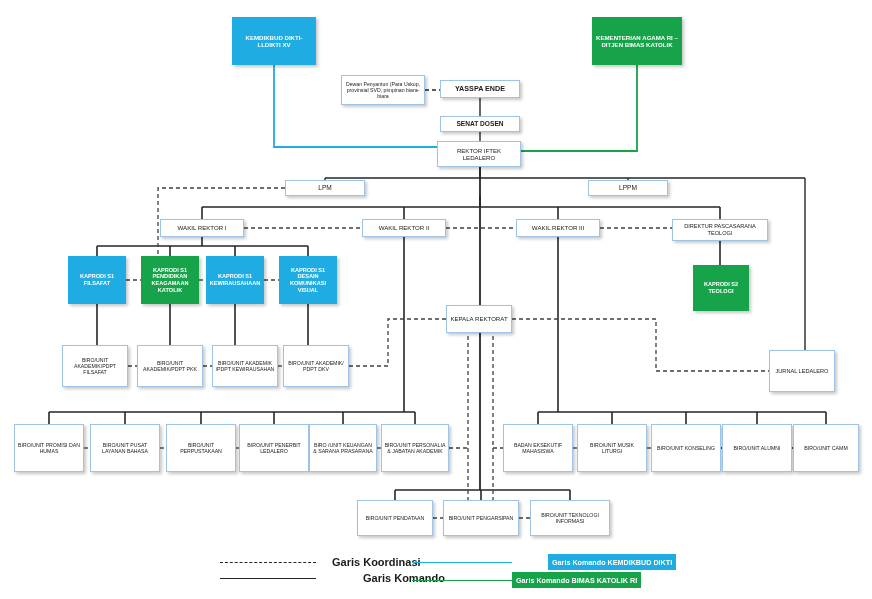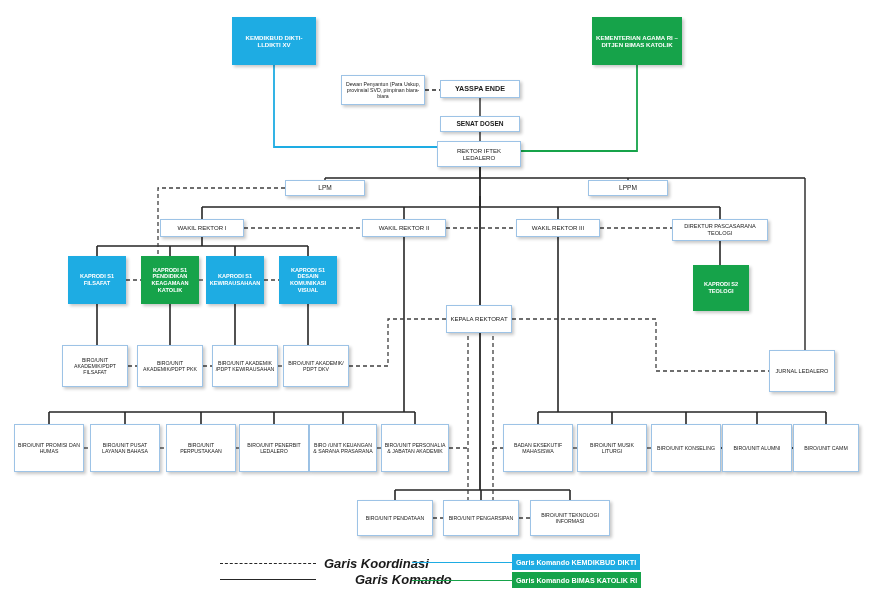--- a/index.html
+++ b/index.html
@@ -96,26 +96,25 @@
   }
   .legend-blue {
     width: 100px;
     border-top: 1.6px solid #1eace3;
   }
   .legend-green {
     width: 100px;
     border-top: 1.6px solid #16a34a;
   }
   .legend-label {
-    font-size: 13px;
+    font-size: 11px;
     font-weight: bold;
     color: #1a1a1a;
-    margin-left: 8px;
+    margin-left: 16px;
     white-space: nowrap;
-    font-style: italic;
   }
   .legend-chip {
     font-size: 7.2px;
     font-weight: bold;
     color: #ffffff;
     padding: 2px 4px;
     white-space: nowrap;
     height: 12px;
     display: flex;
     align-items: center;
@@ -330,21 +329,21 @@
 
   <div id="legend">
     <div class="legend-row" style="left:20px; top:8px;">
       <span class="legend-line legend-dashed"></span>
       <span class="legend-label">Garis Koordinasi</span>
     </div>
     <div class="legend-row" style="left:20px; top:24px;gap:31px;">
       <span class="legend-line legend-solid"></span>
       <span class="legend-label">Garis Komando</span>
     </div>
-    <div class="legend-row" style="left:212px; top:6px;">
+    <div class="legend-row" style="left:212px; top:6px;gap:36px;">
       <span class="legend-line legend-blue"></span>
       <span class="legend-chip chip-blue">Garis Komando KEMDIKBUD DIKTI</span>
     </div>
     <div class="legend-row" style="left:212px; top:24px;">
       <span class="legend-line legend-green"></span>
       <span class="legend-chip chip-green">Garis Komando BIMAS KATOLIK RI</span>
     </div>
   </div>
 
 </div>

